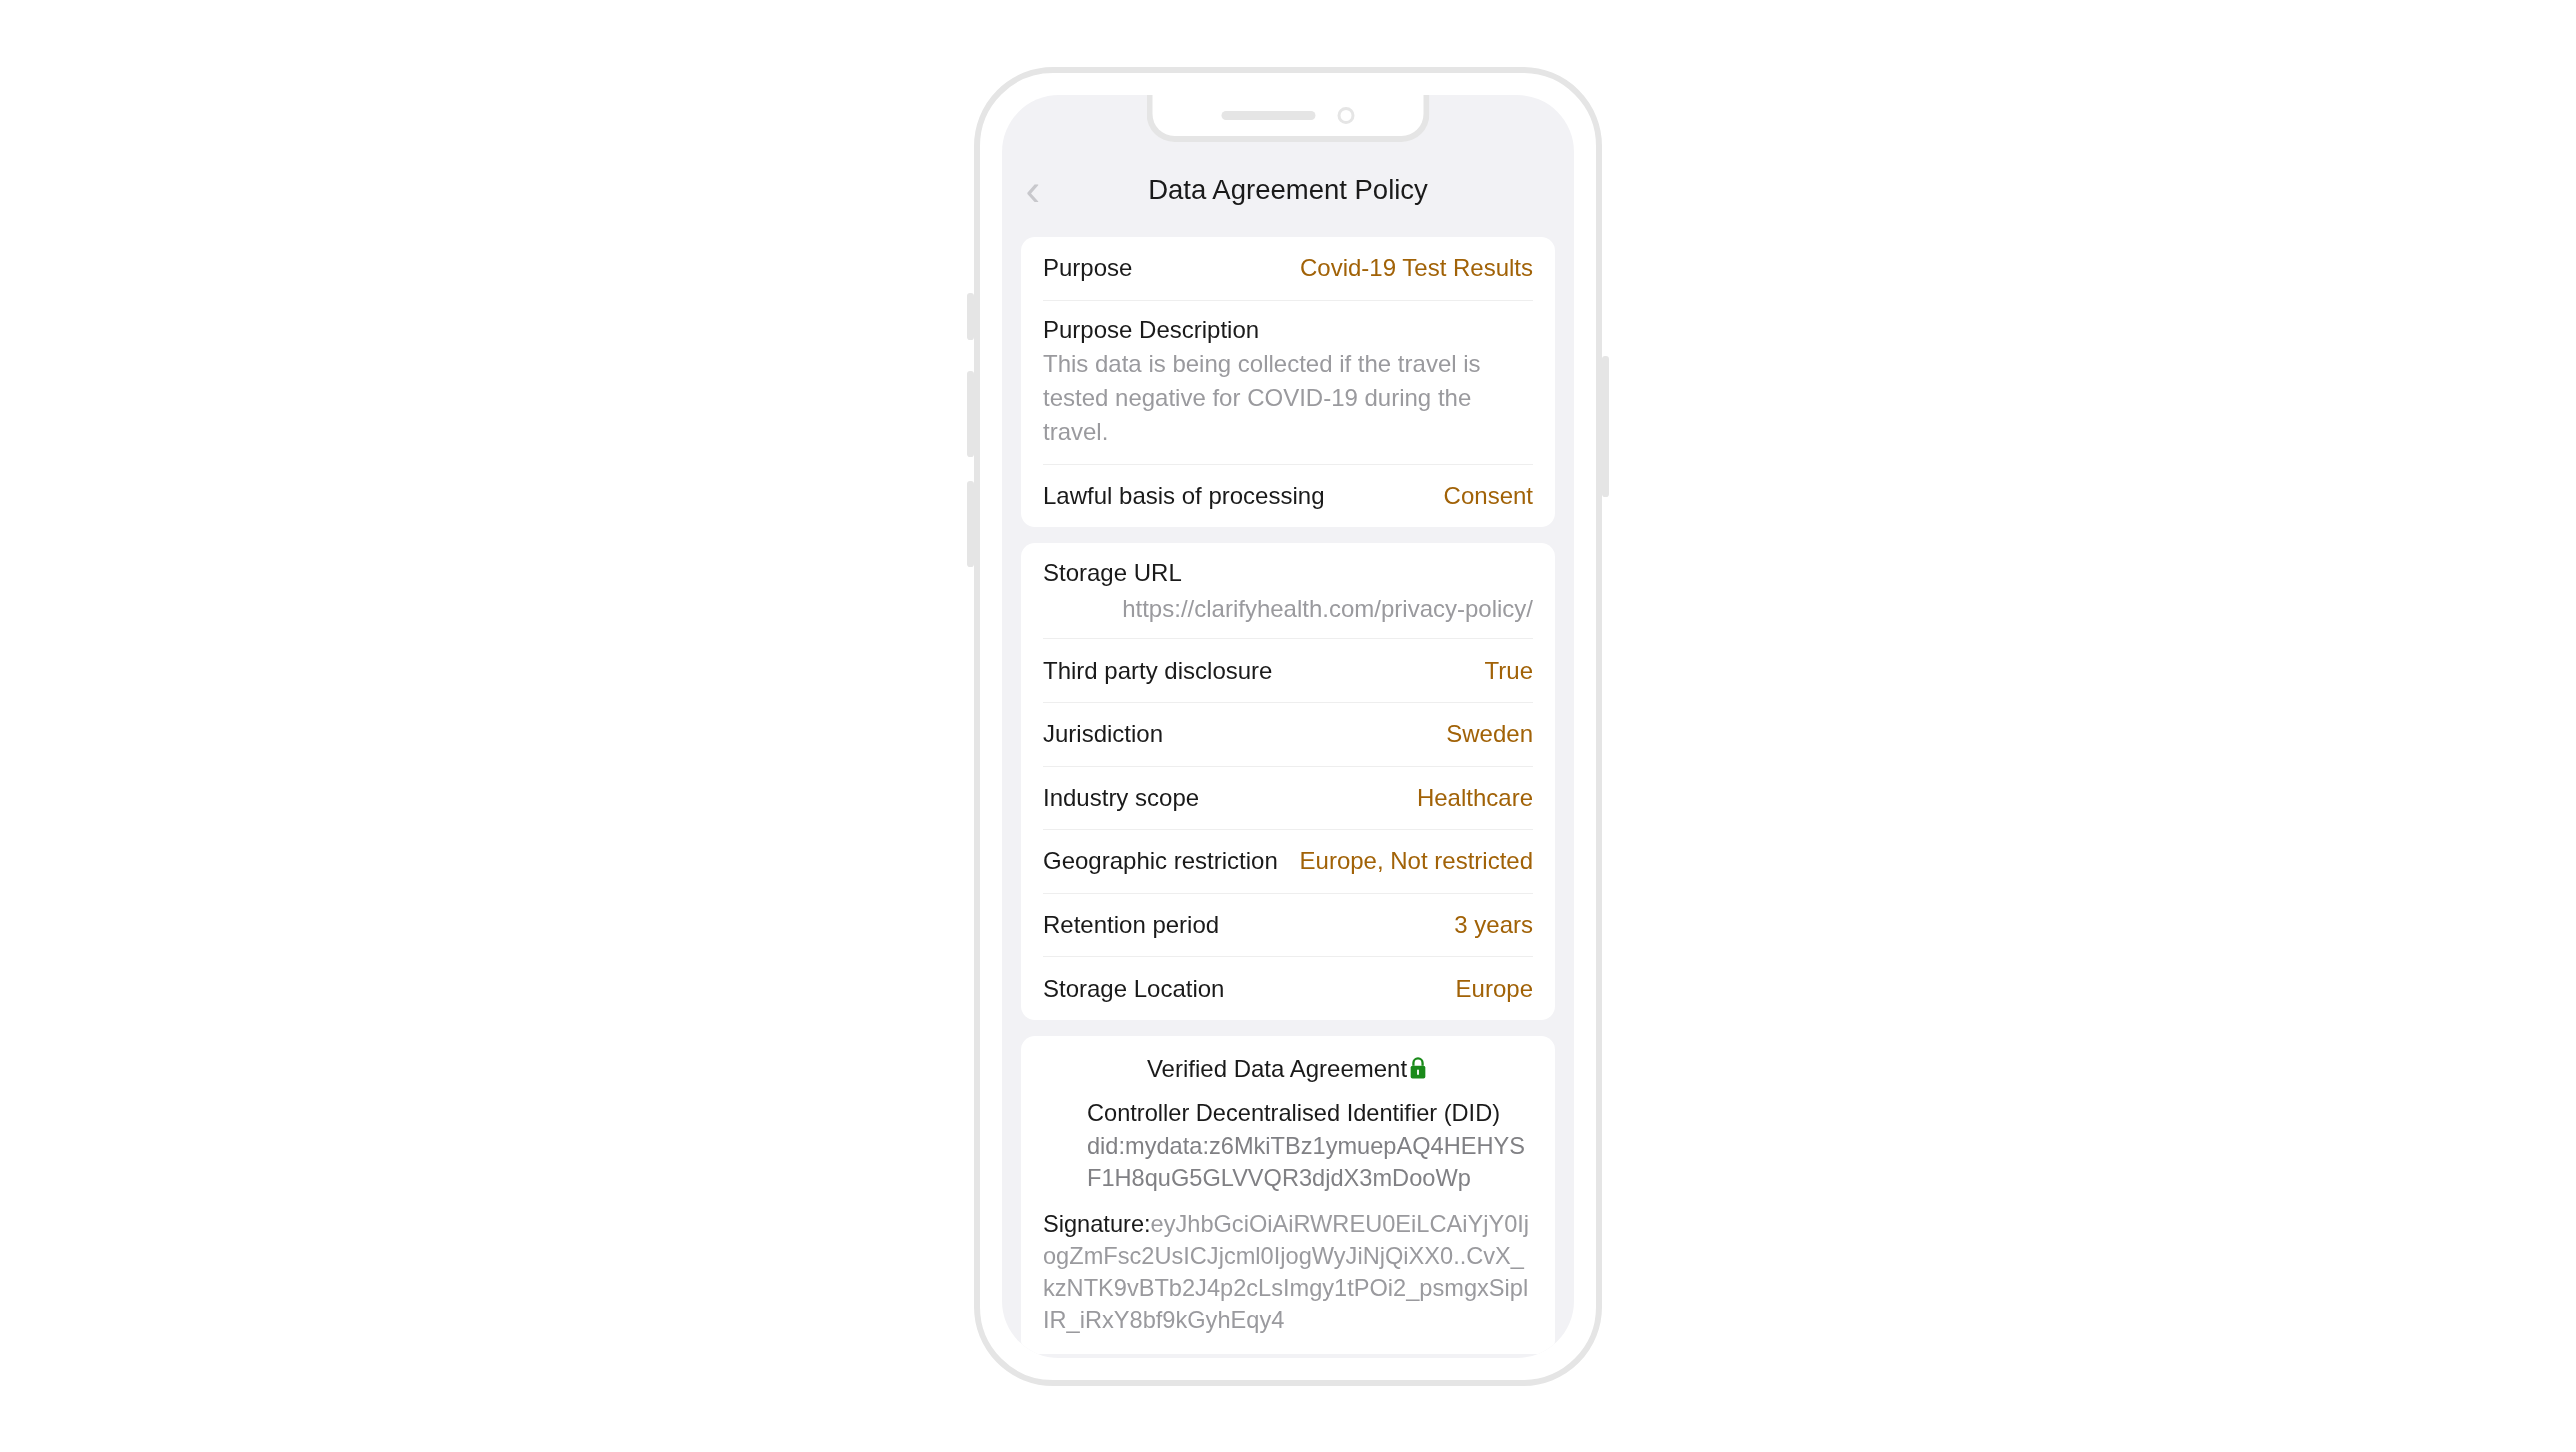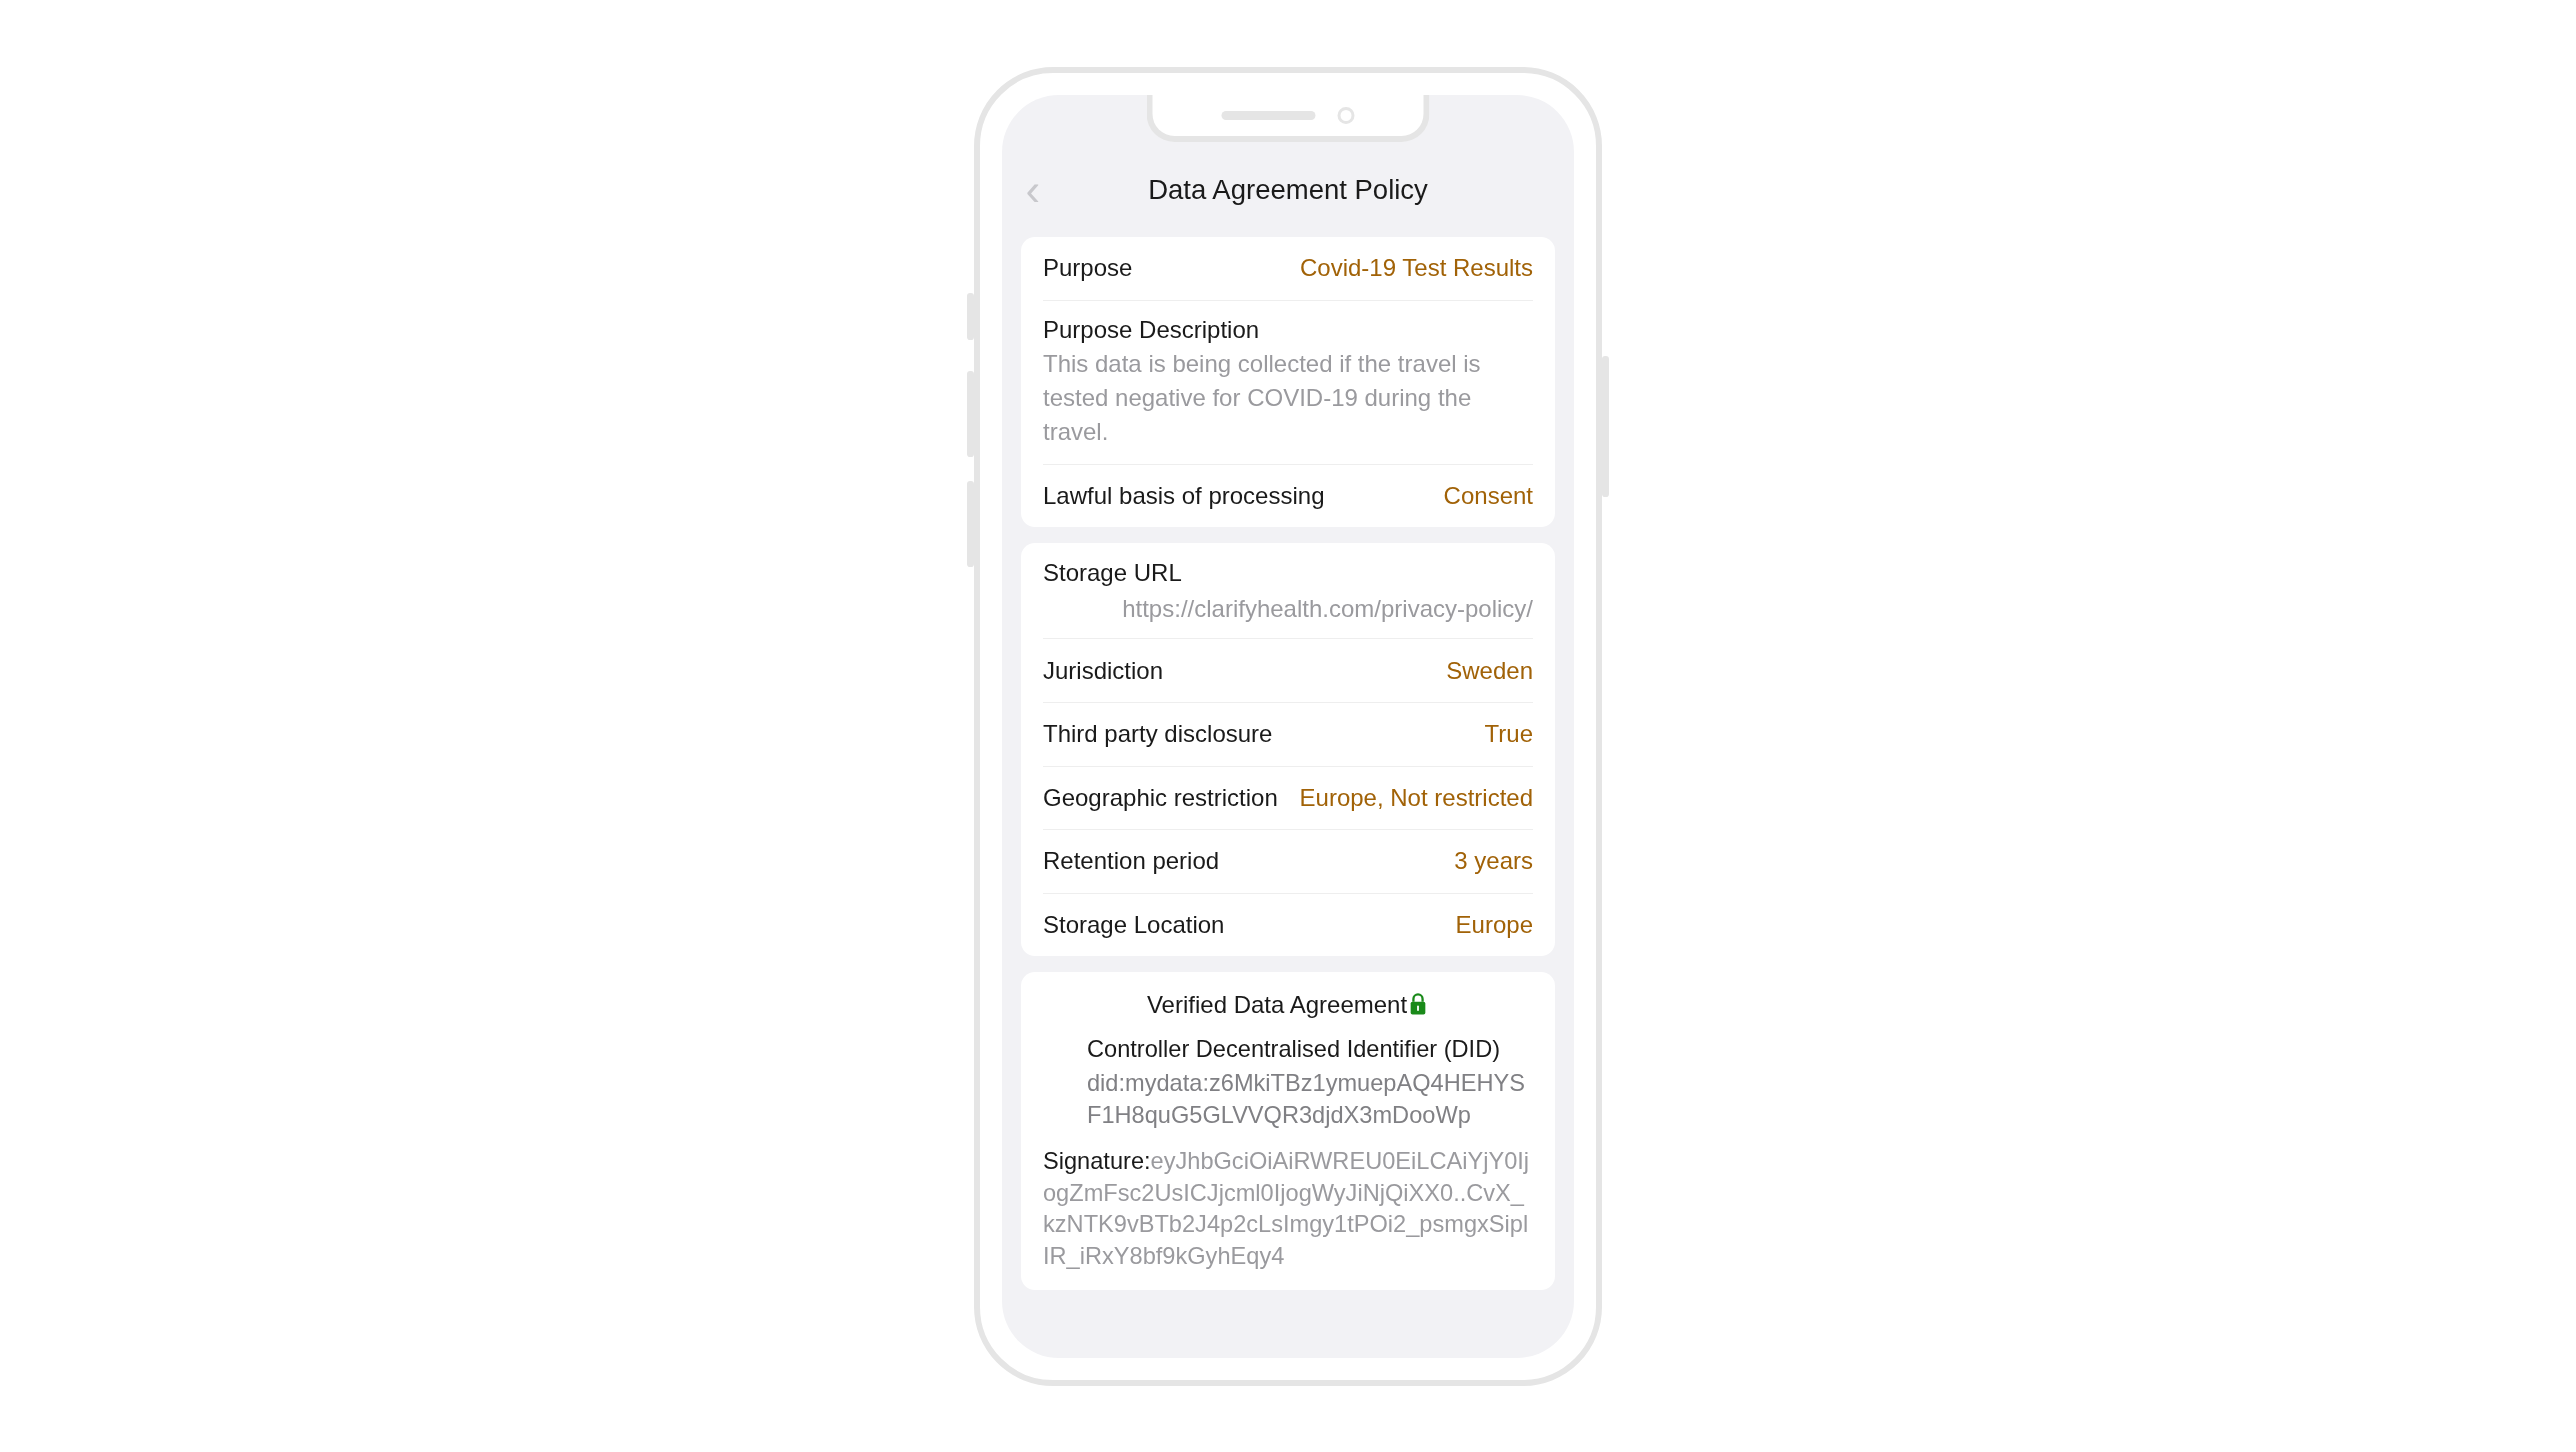--- a/index.html
+++ b/index.html
@@ -246,26 +246,30 @@
           <span class="value">Consent</span>
         </div>
       </div>
 
       <div class="card">
         <div class="row-block">
           <div class="label">Storage URL</div>
           <div class="value-url">https://clarifyhealth.com/privacy-policy/</div>
         </div>
         <div class="row">
+          <span class="label">Third party disclosure</span>
+          <span class="value">True</span>
+        </div>
+        <div class="row">
           <span class="label">Jurisdiction</span>
           <span class="value">Sweden</span>
         </div>
         <div class="row">
-          <span class="label">Third party disclosure</span>
-          <span class="value">True</span>
+          <span class="label">Industry scope</span>
+          <span class="value">Healthcare</span>
         </div>
         <div class="row">
           <span class="label">Geographic restriction</span>
           <span class="value">Europe, Not restricted</span>
         </div>
         <div class="row">
           <span class="label">Retention period</span>
           <span class="value">3 years</span>
         </div>
         <div class="row">

